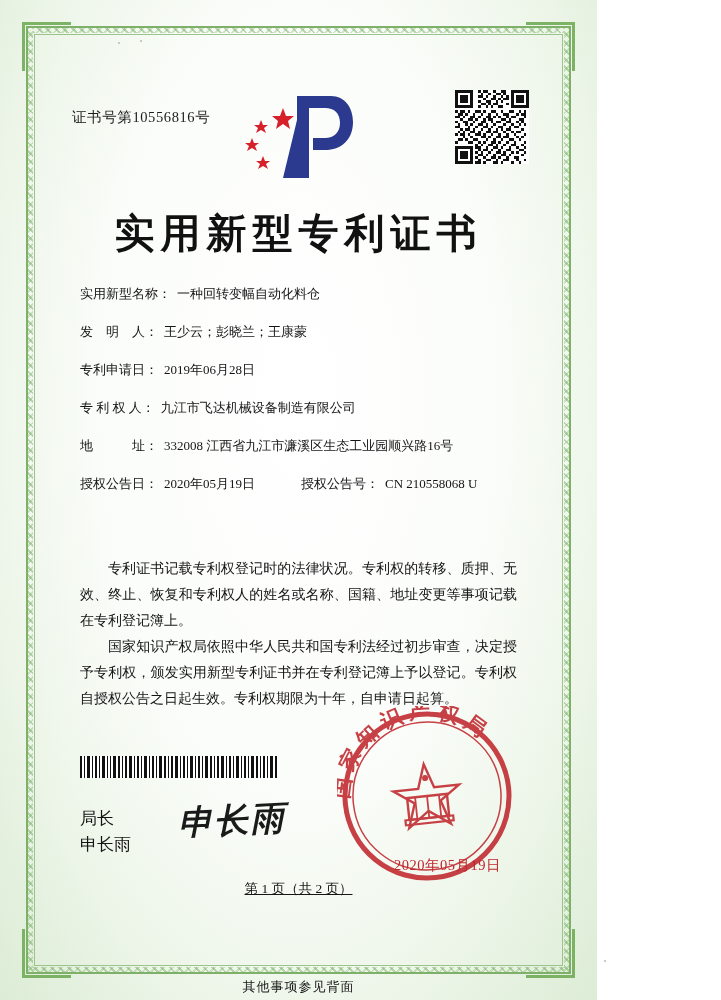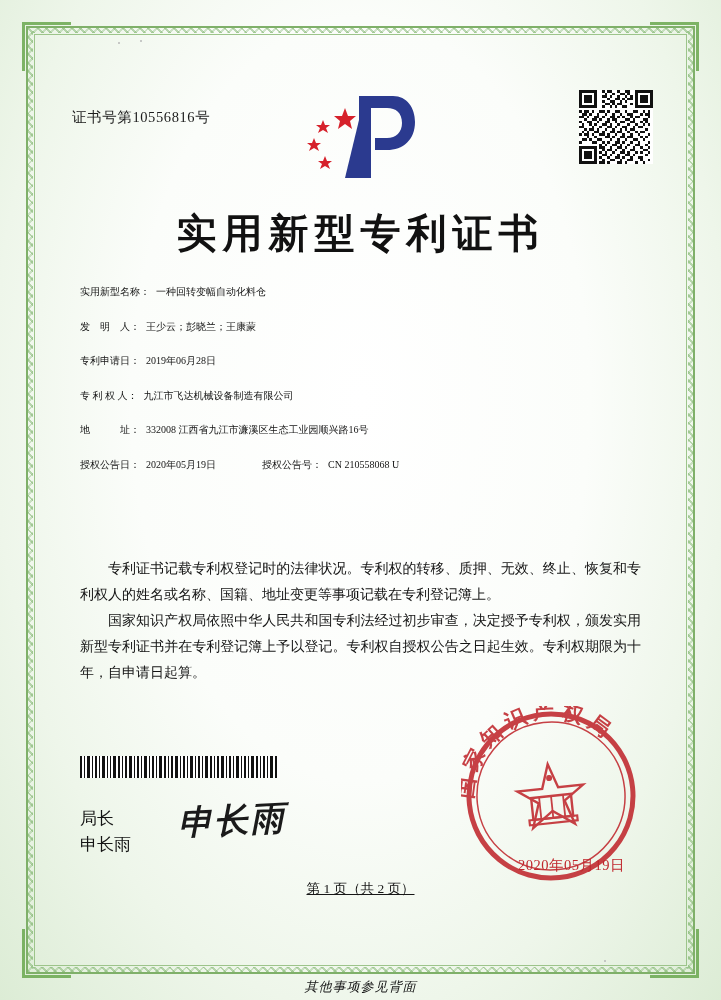--- a/index.html
+++ b/index.html
@@ -4,21 +4,21 @@
 <style>
   html,body{margin:0;padding:0;}
   body{
     width:721px;height:1000px;
     background:#ffffff;
     font-family:"Liberation Serif", serif;
     overflow:hidden;
   }
   .page{
     position:relative;
-    width:721px;height:1000px;
+    width:597px;height:1000px;
     background:
       radial-gradient(ellipse at 50% 40%, #ffffff 0%, #fbfdfa 45%, #eef6ea 72%, #dcecd5 100%);
     box-sizing:border-box;
   }
   
   .border-outer{
     position:absolute;left:26px;top:26px;right:26px;bottom:26px;
     border:2px solid #7fb069;
     box-sizing:border-box;
   }
@@ -76,21 +76,21 @@
   .title{
     position:absolute;left:0;right:0;top:150px;
     text-align:center;
     font-size:40px;font-weight:bold;letter-spacing:6px;
     color:#111;
     font-family:Liberation Sans, sans-serif;
   }
 
   .fields{
     position:absolute;left:22px;right:22px;top:230px;
-    font-size:10px;color:#141414;
+    font-size:13px;color:#141414;
   }
   .row{
     display:flex;align-items:baseline;
     margin-bottom:22.5px;
     line-height:1.2;
   }
   .lbl{
     white-space:pre;
     flex:0 0 auto;
   }
@@ -134,21 +134,21 @@
     position:absolute;right:38px;top:800px;
     font-size:14.5px;color:#c0272d;letter-spacing:.5px;
   }
 
   .page-no{
     position:absolute;left:0;right:0;bottom:46px;
     text-align:center;font-size:13.5px;color:#161616;text-decoration:underline;
   }
   .footnote{
     position:absolute;left:0;right:0;bottom:4px;
-    text-align:center;font-size:13px;color:#161616;letter-spacing:1px;font-style:italic;
+    text-align:center;font-size:13px;color:#161616;letter-spacing:1px;
   }
 
   .speck{position:absolute;width:2px;height:2px;background:#b9b9b9;border-radius:50%;}
 </style>
 </head>
 <body>
 
 <div class="page">
 
   <div class="border-pattern"></div>

